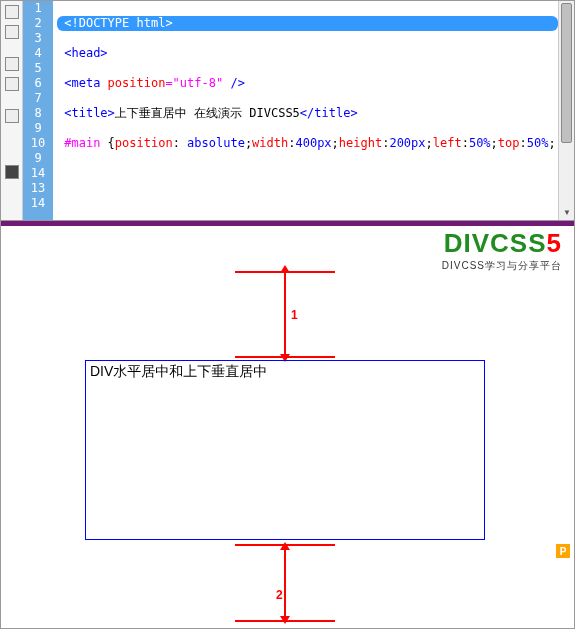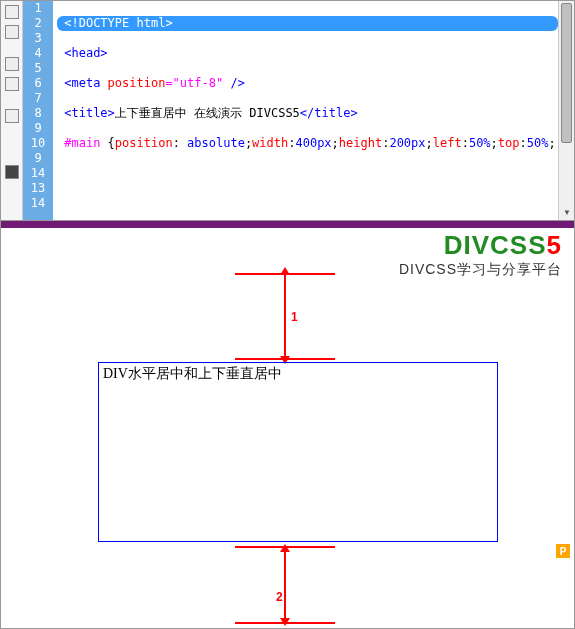--- a/index.html
+++ b/index.html
@@ -13,38 +13,38 @@
 .code { flex: 1; font-family: Consolas, monospace; font-size: 12px; line-height: 15px; padding-left: 4px; white-space: pre; overflow: hidden; }
 .code .nl { display: block; }
 .t-blue { color: #0000FF; }
 .t-red { color: #FF0000; }
 .t-pink { color: #FF00FF; }
 .t-blk { color: #000; }
 .scrollbar-v { width: 16px; background: #f0f0f0; border-left: 1px solid #ccc; position: relative; }
 .scroll-thumb { position: absolute; left: 2px; right: 2px; top: 2px; height: 140px; background: #c0c0c0; border: 1px solid #888; border-radius: 2px; }
 .arr-up, .arr-down { position: absolute; left: 3px; width: 10px; height: 10px; font-size: 8px; text-align: center; color: #555; }
 .arr-down { bottom: 2px; }
-.preview { height: 339px; position: relative; border-top: 7px solid #701a75; }
+.preview { height: 339px; position: relative; border-top: 5px solid #701a75; }
 .logo { position: absolute; right: 12px; top: 2px; text-align: right; }
 .logo-main { font-size: 26px; font-weight: bold; color: #228B22; letter-spacing: 1px; }
 .logo-main .five { color: #FF0000; }
-.logo-sub { font-size: 14px; color: #333; letter-spacing: 1px; margin-left: 43px; }
+.logo-sub { font-size: 10px; color: #333; letter-spacing: 1px; margin-left: 43px; }
 .red-line-h { position: absolute; background: #FF0000; height: 2px; }
 .arrow-base { position: absolute; left: 283px; width: 2px; background: #FF0000; }
 .arrow-base::before, .arrow-base::after { content: ''; position: absolute; left: -4px; border-left: 5px solid transparent; border-right: 5px solid transparent; }
 .arw1 { top: 45px; height: 85px; }
 .arw1::before { top: -6px; border-bottom: 8px solid #FF0000; }
 .arw1::after { bottom: -6px; border-top: 8px solid #FF0000; }
 .arw2 { top: 322px; height: 70px; }
 .arw2::before { top: -6px; border-top: 8px solid #FF0000; }
 .arw2::after { bottom: -6px; border-top: 8px solid #FF0000; }
 .arw2.flip::before { top: -6px; border-top: none; border-bottom: 8px solid #FF0000; }
 .arw2.flip::after { bottom: -6px; border-bottom: none; border-top: 8px solid #FF0000; }
 .num { position: absolute; color: #FF0000; font-size: 12px; font-weight: bold; }
-.box { position: absolute; left: 97px; top: 134px; width: 400px; height: 180px; border: 1px solid #0000FF; font-family: Liberation Serif, serif; }
+.box { position: absolute; left: 84px; top: 134px; width: 400px; height: 180px; border: 1px solid #0000FF; }
 .box-text { font-size: 14px; color: #000; padding: 2px 4px; }
 .note { position: absolute; color: #FF0000; font-size: 12px; right: 20px; top: 350px; }
 .footer { position: absolute; bottom: 2px; right: 4px; font-size: 11px; color: #666; display: flex; align-items: center; gap: 4px; }
 .p-icon { width: 14px; height: 14px; background: #FFA500; color: #fff; display: inline-flex; align-items: center; justify-content: center; font-weight: bold; font-size: 10px; }
 .hl-line { background: #3399FF; color: #fff !important; border-radius: 6px; }
 .hl-line .t-blue, .hl-line .t-pink, .hl-line .t-blk, .hl-line .t-red { color: #fff !important; }
 </style>
 </head>
 <body>
 

